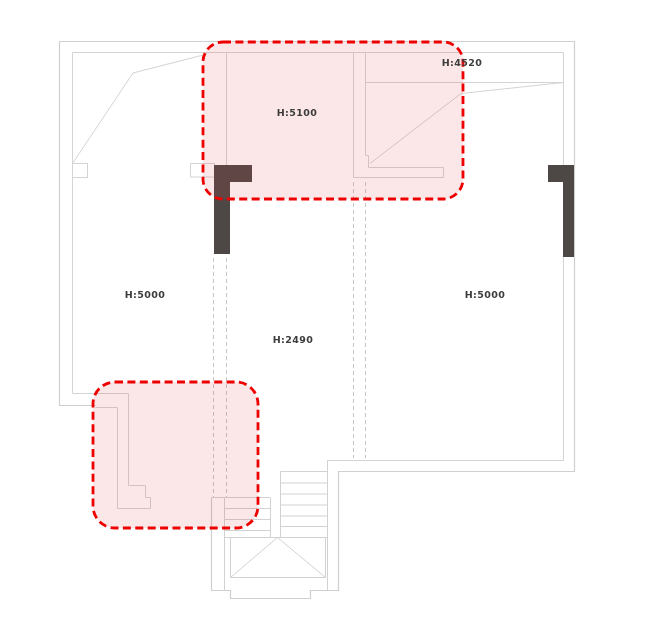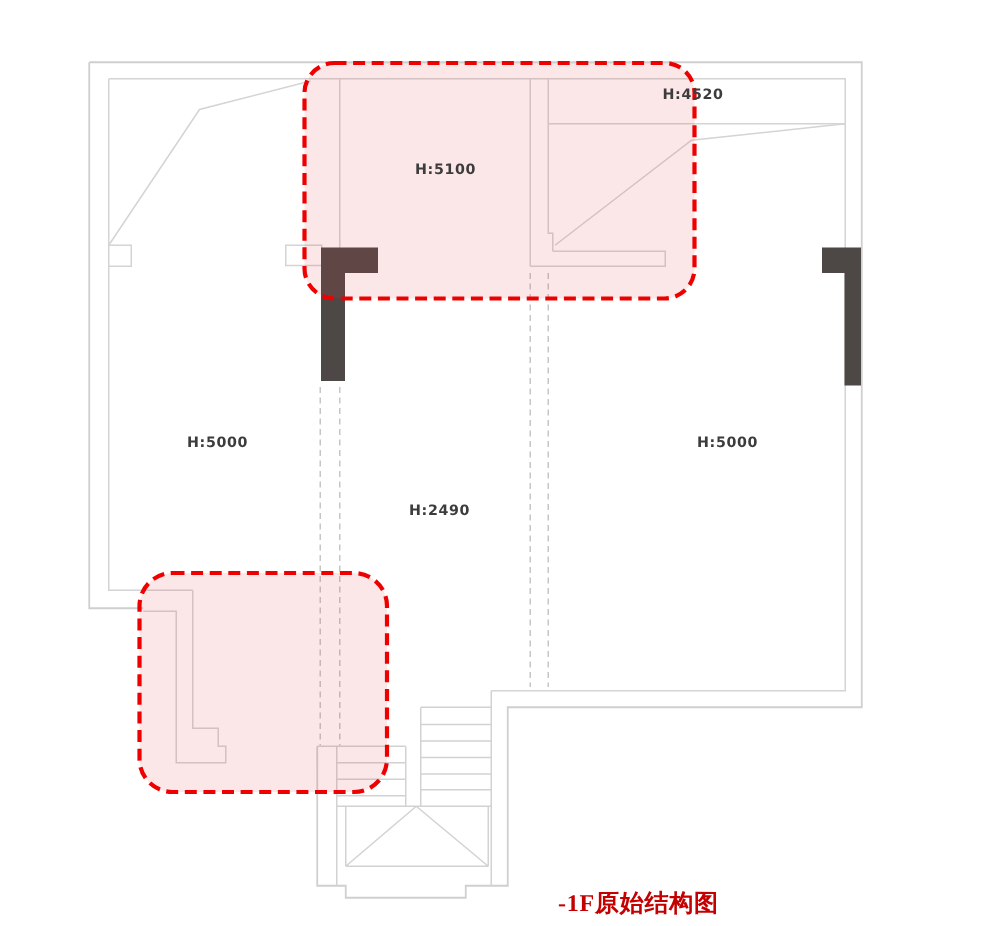--- a/index.html
+++ b/index.html
@@ -97,14 +97,13 @@
 
     <g>
       <text class="hlabel" x="462" y="66">H:4520</text>
       <text class="hlabel" x="297" y="116">H:5100</text>
       <text class="hlabel" x="145" y="298">H:5000</text>
       <text class="hlabel" x="485" y="298">H:5000</text>
       <text class="hlabel" x="293" y="343">H:2490</text>
     </g>
   </svg>
 
-  <div id="caption">-1F原始结构图</div>
 </div>
 
 </body></html>

